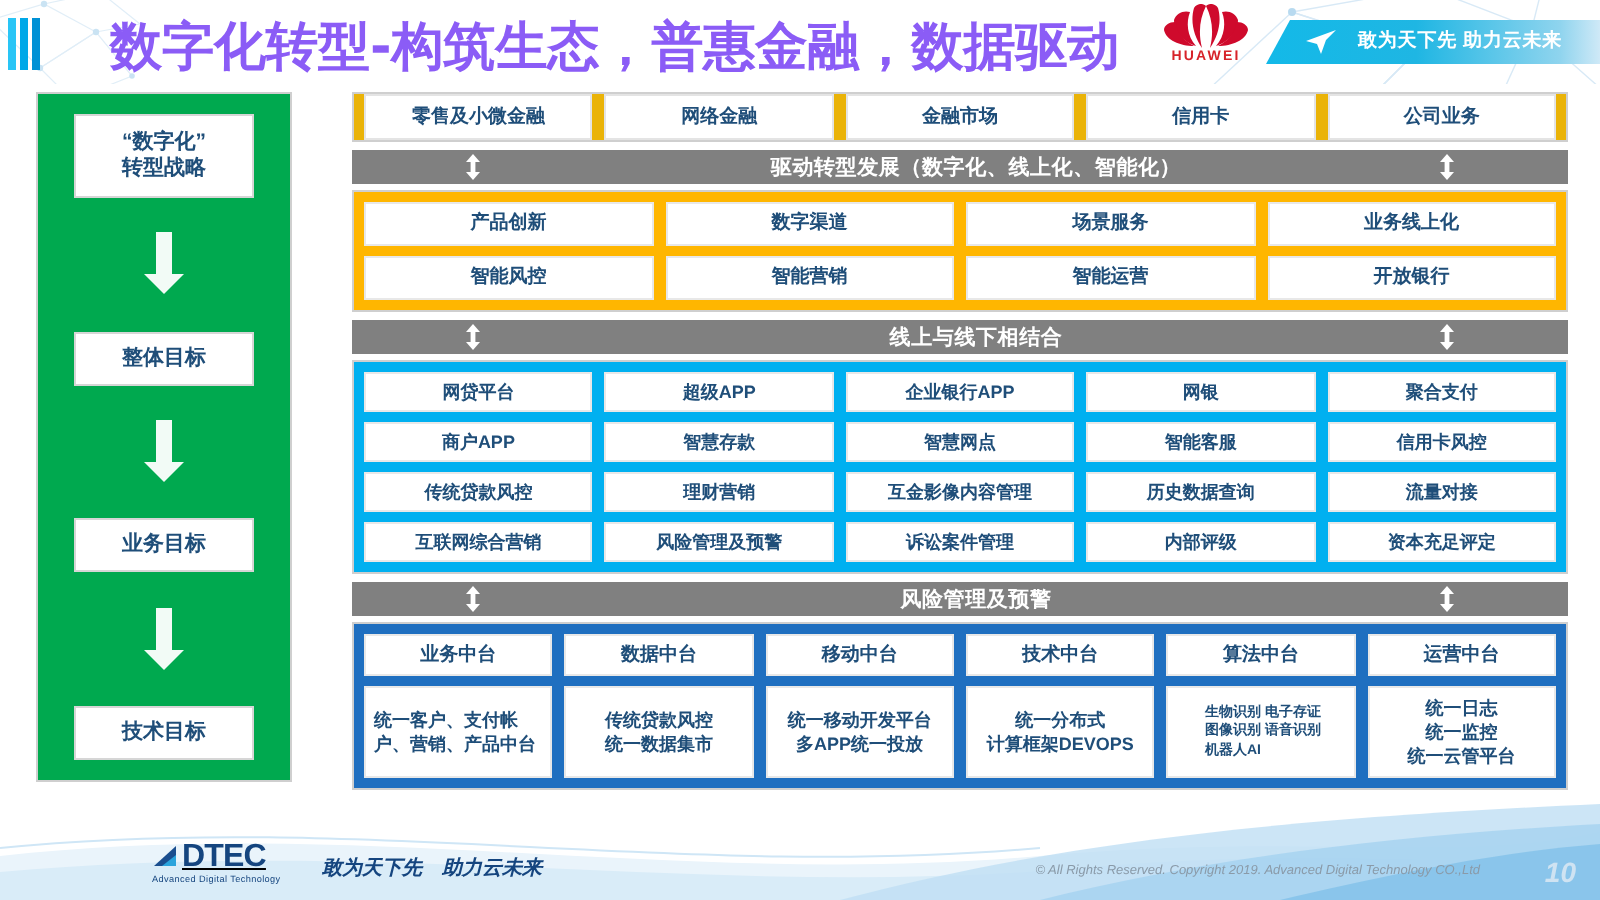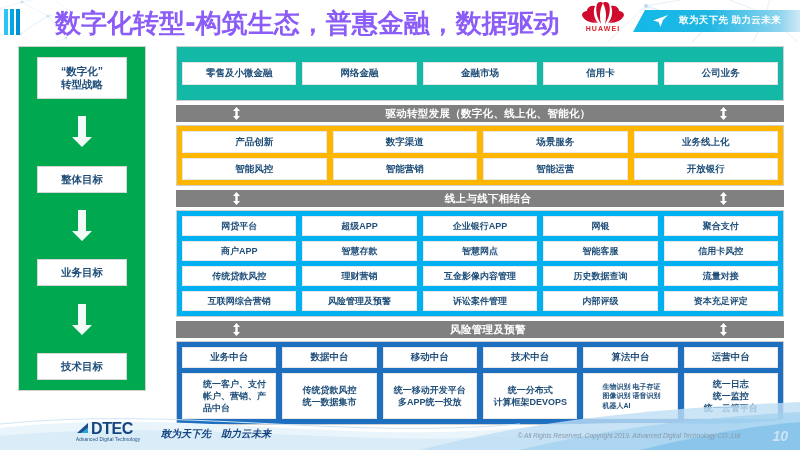--- a/index.html
+++ b/index.html
@@ -82,21 +82,21 @@
     color: #1f4e79; font-size: 10.5px; font-weight: bold;
     text-align: center; line-height: 13px; padding: 6px 2px;
   }
   .pillar-box.tall { padding: 7px 2px; }
   .pillar-arrow { width: 22px; height: 32px; }
 
   
   .right { position: absolute; left: 176px; top: 46px; width: 608px; }
 
   .green-band {
-    background: #14b8a6; padding: 15px 5px;
+    background: #eab308; padding: 0 5px;
     display: flex; gap: 6px; border: 1px solid #cfcfcf;
   }
   .green-band .cell {
     flex: 1; background: #ffffff; border: 1px solid #e4e4e4;
     text-align: center; font-size: 9.5px; color: #1f4e79;
     font-weight: bold; padding: 4px 0;
   }
 
   .connector {
     position: relative; height: 17px; margin-top: 4px;
@@ -128,34 +128,34 @@
     background: #ffffff; border: 1px solid #e8e8e8; text-align: center;
     font-size: 9.5px; color: #1f4e79; font-weight: bold; padding: 3px 0;
   }
   .navy-body {
     background: #ffffff; border: 1px solid #e8e8e8;
     height: 46px; color: #1f4e79; font-weight: bold;
     display: flex; align-items: center; justify-content: center;
     text-align: center; font-size: 9px; line-height: 12px; padding: 2px 3px;
   }
   .navy-body.tiny { font-size: 7px; line-height: 9.5px; text-align: left; padding-left: 5px; }
-  .navy-body.lefty { text-align: left; padding-left: 20px; }
+  .navy-body.lefty { text-align: left; padding-left: 4px; }
 
   
   .footer {
     position: absolute; left: 0; bottom: 0; width: 800px; height: 56px;
     overflow: hidden;
   }
   .footer-wave { position: absolute; inset: 0; width: 800px; height: 56px; }
   .dtec {
     position: absolute; left: 76px; bottom: 8px;
     display: flex; align-items: flex-end; gap: 9px;
   }
   .dtec-logo { position: relative; width: 76px; }
-  .dtec-main { display: flex; align-items: center; gap: 1px; }
+  .dtec-main { display: flex; align-items: center; gap: 1px; text-decoration: underline; }
   .dtec-tri { width: 14px; height: 14px; }
   .dtec-word {
     font-size: 16px; font-weight: bold; color: #15457f;
     letter-spacing: -.4px; font-family: "Liberation Sans", sans-serif;
   }
   .dtec-sub {
     font-size: 4.6px; color: #15457f; letter-spacing: .2px; margin-top: -1px;
   }
   .dtec-slogan {
     font-size: 10px; font-weight: bold; color: #15457f;

